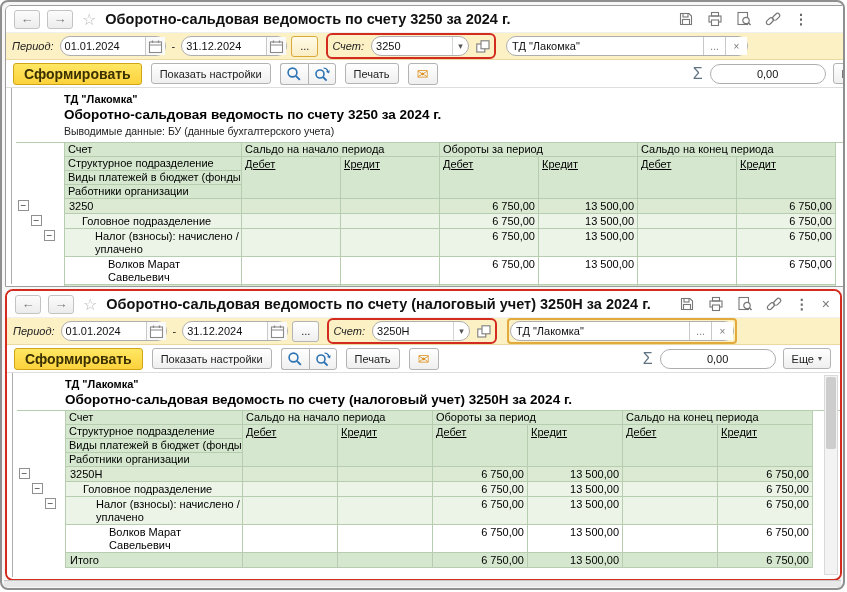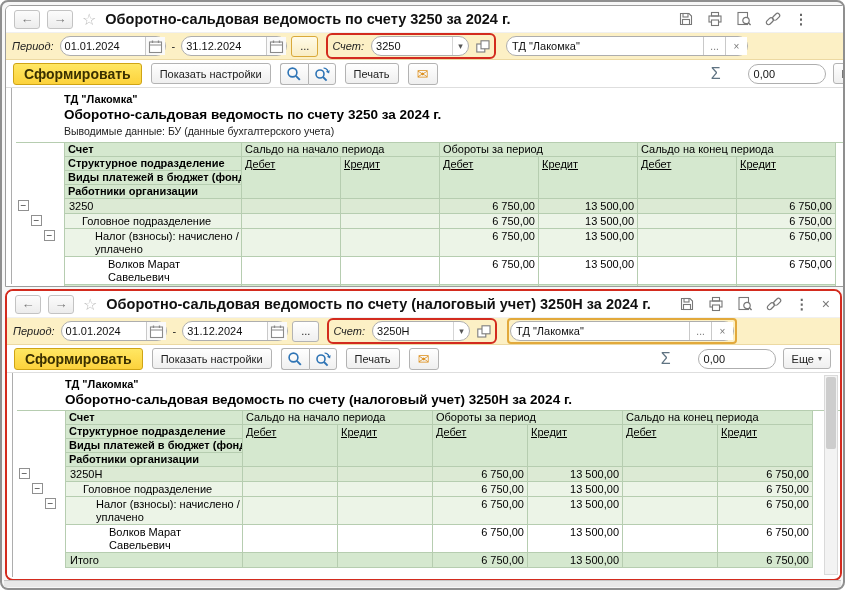--- a/index.html
+++ b/index.html
@@ -51,40 +51,40 @@
   .searchgrp { display:flex; }
   .sbtn { width:28px; height:22px; border:1px solid #b3b3b3; background:linear-gradient(#fff,#f0f0f0); display:flex; align-items:center; justify-content:center; cursor:pointer; }
   .sbtn:first-child { border-radius:3px 0 0 3px; border-right:none; }
   .sbtn:last-child { border-radius:0 3px 3px 0; }
   .env-btn { width:30px; height:22px; display:flex; align-items:center; justify-content:center; }
   .envelope { color:#dd8f1c; font-size:14px; }
   .tb-right { margin-left:auto; display:flex; align-items:center; gap:7px; }
   .win1 .tb-right { margin-right:-18px; }
   .win2 .tb-right { margin-right:2px; }
   .sigma { font-size:16px; color:#5f7382; }
-  .sumfield { width:78px; justify-content:flex-start;margin-left:20px; }
+  .sumfield { width:116px; justify-content:center; }
   .sumfield .val { padding:0 5px; }
   .more-btn { gap:4px; }
   .more-caret { font-size:8px; color:#555; }
 
   
   .report { position:relative; height:calc(100% - 84px); background:#fff; padding:5px 0 0 10px; }
   .rail { position:absolute; left:5px; top:0; bottom:0; border-left:1px solid #adadad; }
   .rtext { margin-left:48px; }
   .rorg { font-size:11px; font-weight:bold; color:#000; margin-bottom:2px; }
   .rtitle { font-size:13.5px; font-weight:bold; color:#000; margin-bottom:3px; white-space:nowrap; }
   .rnote { font-size:10.5px; color:#222; margin-bottom:5px; }
 
   .rtable { font-size:11px; color:#000; }
   .thead, .trow { display:grid; grid-template-columns:48px 178px repeat(6,99px); }
   .win2 .thead, .win2 .trow { grid-template-columns:48px 178px repeat(6,95px); }
   .thead { border-top:1px solid #b6cdb0; }
   .tmargin { background:#fff; position:relative; }
   .hlabel { background:#d5e8cf; border-left:1px solid #b6cdb0; border-right:1px solid #b6cdb0; }
-  .hline { height:14px; line-height:13px; padding:0 3px; border-bottom:1px solid #b6cdb0; white-space:nowrap; overflow:hidden;font-weight:bold; }
+  .hline { height:14px; line-height:13px; padding:0 3px; border-bottom:1px solid #b6cdb0; white-space:nowrap; overflow:hidden; }
   .hgroup { grid-column:span 2; display:flex; flex-direction:column; background:#d5e8cf; }
   .gname { height:14px; line-height:13px; padding:0 3px; border-bottom:1px solid #b6cdb0; border-right:1px solid #b6cdb0; white-space:nowrap; overflow:hidden; }
   .gsub { flex:1; display:flex; }
   .scell { flex:1; border-bottom:1px solid #b6cdb0; border-right:1px solid #b6cdb0; padding:1px 3px; line-height:13px;text-decoration:underline; }
   .trow .tlabel { border-left:1px solid #b6cdb0; border-right:1px solid #b6cdb0; border-bottom:1px solid #b6cdb0; line-height:13px; padding-top:1px; padding-right:2px; }
   .trow .tval { border-right:1px solid #b6cdb0; border-bottom:1px solid #b6cdb0; text-align:right; padding:1px 3px 0 3px; line-height:12px; white-space:nowrap; }
   .trow { min-height:14px; }
   .row-group0 .tlabel, .row-group0 .tval { background:#dcead4; }
   .row-group1 .tlabel, .row-group1 .tval { background:#ecf4e7; }
   .row-leaf  .tlabel, .row-leaf  .tval { background:#ffffff; }

